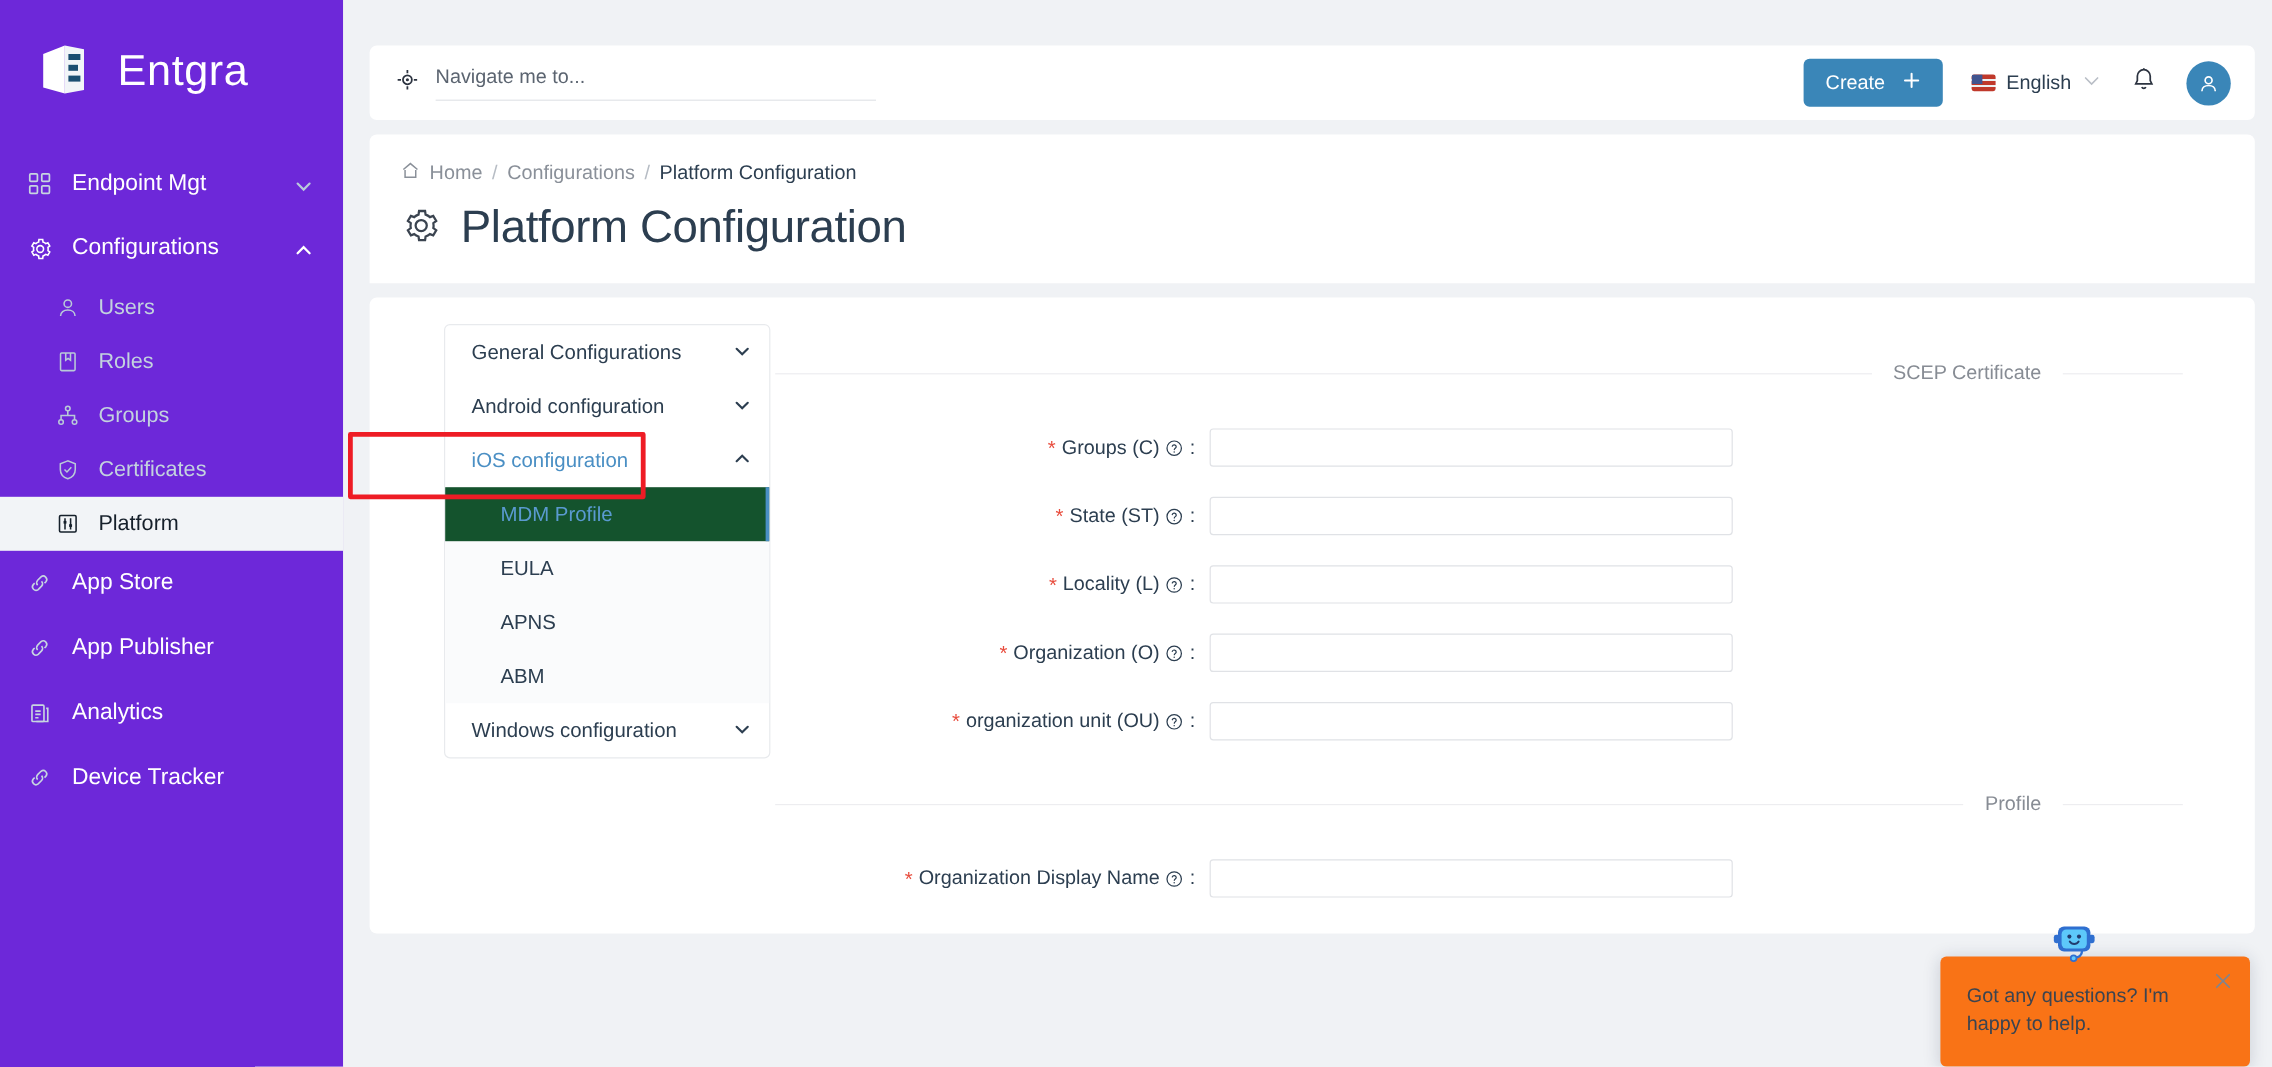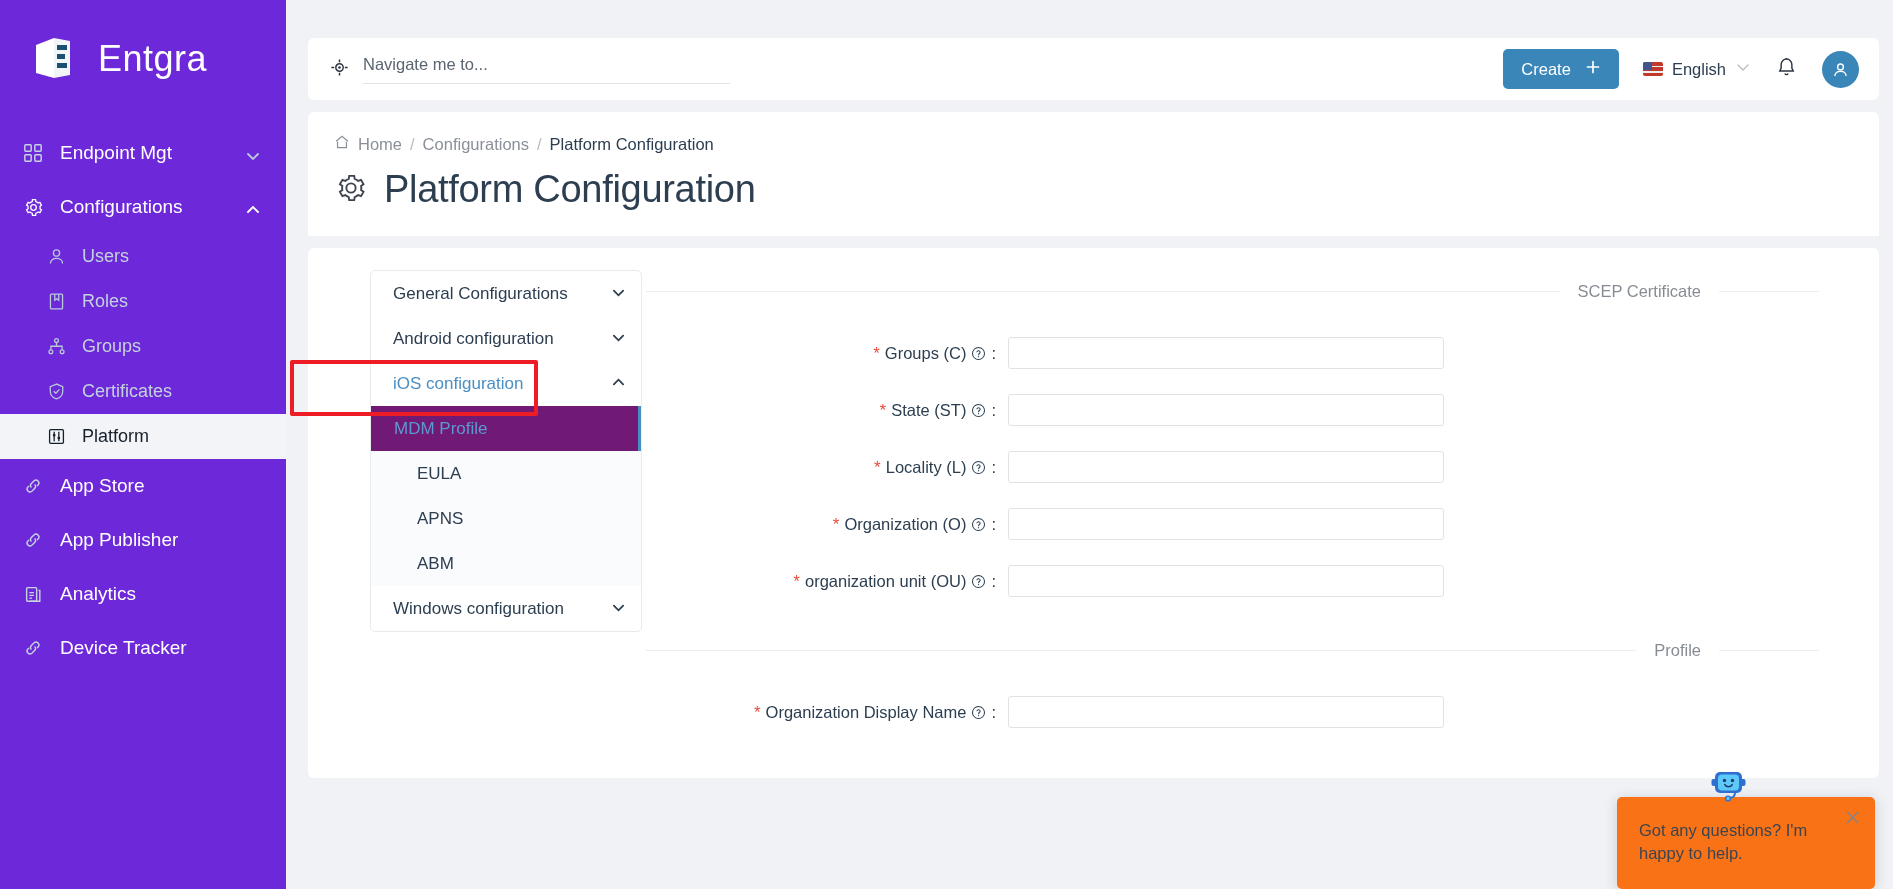--- a/index.html
+++ b/index.html
@@ -189,42 +189,42 @@
   .acc-body { background: #fafbfc; }
   .acc-sub {
     height: 45px;
     display: flex; align-items: center;
     padding-left: 46px;
     font-size: 17px;
     color: #2c3e50;
     cursor: pointer;
   }
   .acc-sub.selected {
-    background: #701a75;
+    background: #14532d;
     color: #5a9ad0;
     border-right: 3px solid #4a8fc4;
-    padding-left: 23px;
   }
   .highlight-box {
     position: absolute;
     border: 4px solid #ee1c25;
     border-radius: 2px;
     pointer-events: none;
     z-index: 40;
   }
 
   
   .content-right {
     flex: 1 1 auto;
     padding: 34px 60px 0 26px;
     position: relative;
   }
   .section-div {
     display: flex; align-items: center; gap: 18px;
     margin-bottom: 36px;
+    margin-top: 20px;
   }
   .section-div .line { flex: 1 1 auto; height: 1px; background: #ededf0; }
   .section-div .line.short { flex: 0 0 auto; width: 100px; }
   .section-div .sect-label {
     font-size: 16.5px; color: #878c94; white-space: nowrap;
   }
   .form-row {
     display: flex; align-items: center;
     margin-bottom: 25px;
   }

